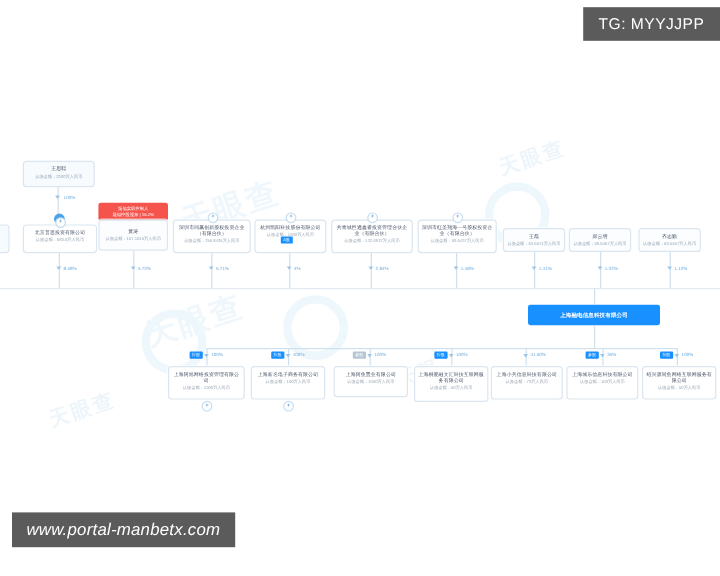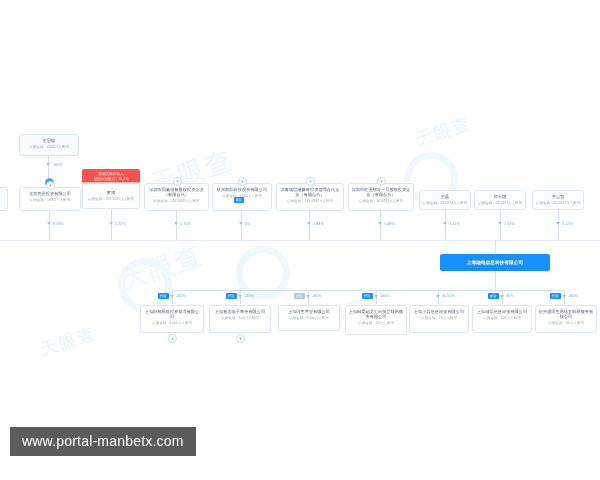--- a/index.html
+++ b/index.html
@@ -289,15 +289,16 @@
     <div class="arrow" style="left:562px;top:295px;"></div>
     <div class="tagbadge" style="left:550px;top:293px;">控股</div>
     <div class="pct" style="left:568px;top:293px;">100%</div>
     <div class="node" style="left:535px;top:305px;width:62px;height:28px;">
       <span class="nm">绍兴源同鱼网络互联网服务有限公司</span>
       <span class="cap">认缴金额：50万人民币</span>
     </div>
 
   </div>
 
-  <div class="url-badge" style="left:10px;bottom:24px;">www.portal-manbetx.com</div>
+  <div class="tg-badge" style="right:0;top:6px;">TG: MYYJJPP</div>
+  <div class="url-badge" style="left:10px;bottom:24px;font-style:italic;">www.portal-manbetx.com</div>
 
 </div>
 
 </body></html>

